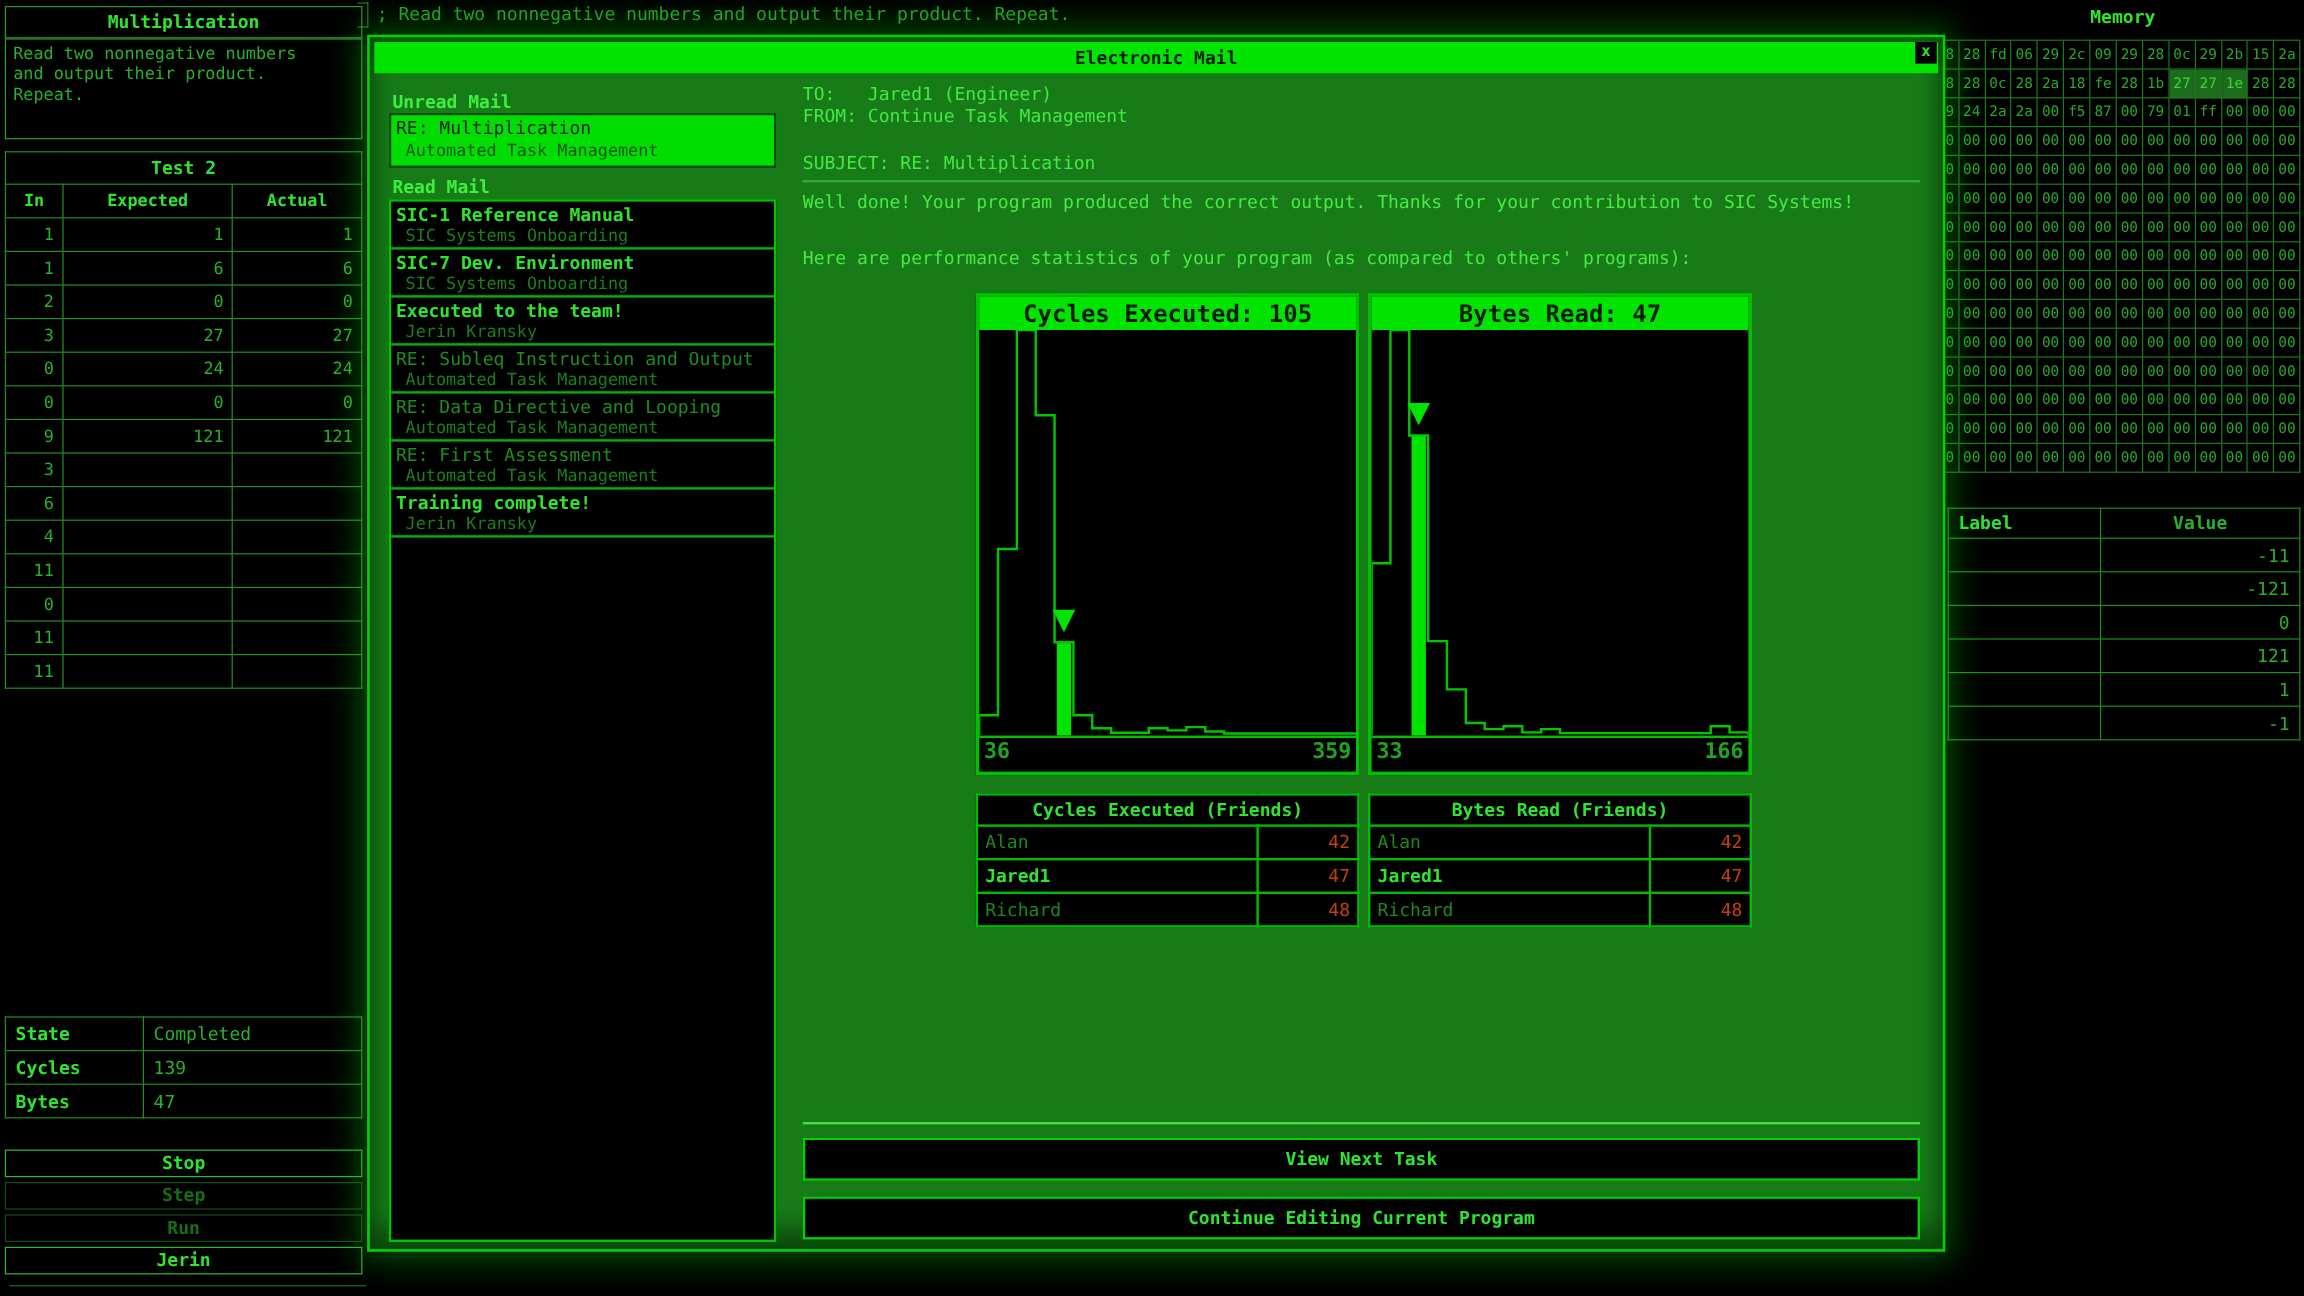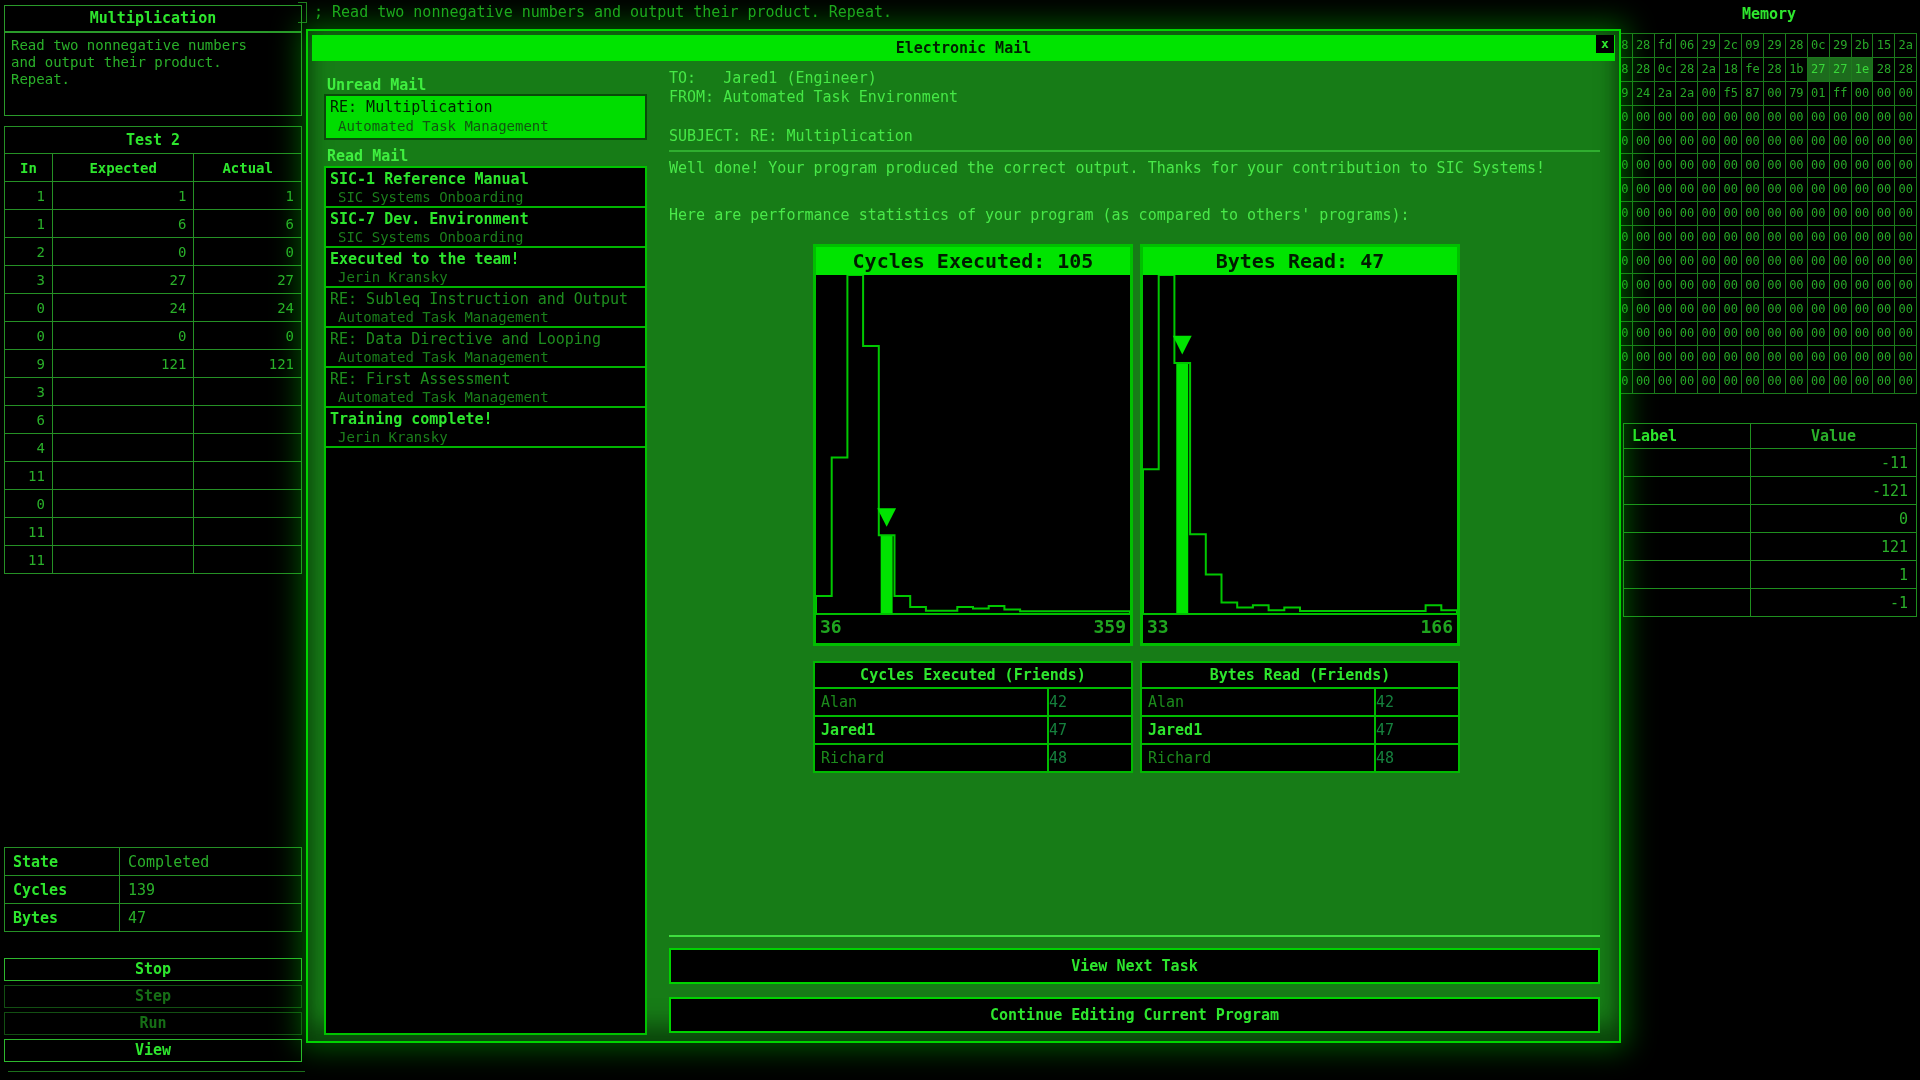--- a/index.html
+++ b/index.html
@@ -81,21 +81,21 @@
   .chart-area { position:relative; height:340px; border-bottom:2px solid #00c000; }
   .chart-area svg { display:block; width:100%; height:100%; }
   .chart-axis { position:relative; height:24px; color:#1fa51f; font-weight:bold; font-size:18px; line-height:24px; }
   .chart-axis .amin { position:absolute; left:4px; } .chart-axis .amax { position:absolute; right:4px; }
 
   .friends-table { top:630px; width:320px; font-size:15px; position:absolute; }
   .friends-table td { border:2px solid #00bb00; height:28px; }
   .friends-table .ft-head td { height:26px; color:#2ee62e; font-weight:bold; text-align:center; }
   .friends-table td.name { padding-left:6px; color:#1c8a1c; }
   .friends-table td.name.bright { color:#2ee62e; font-weight:bold; }
-  .friends-table td.score { width:84px; text-align:left; padding-right:6px; color:#15803d; }
+  .friends-table td.score { width:84px; text-align:right; padding-right:6px; color:#c2410c; }
 
   .pre-btn-line { top:904px; left:0; width:931px; height:2px; background:#3fdf3f; }
   .mail-btn { left:0; width:931px; height:36px; background:#000; border:2px solid #00d400;
     color:#2ee62e; font-weight:bold; font-size:15px; text-align:center; line-height:32px; }
 </style>
 </head>
 <body>
 
 <div class="abs top-frag"></div>
 <div class="abs top-comment">; Read two nonnegative numbers and output their product. Repeat.</div>
@@ -200,21 +200,21 @@
       <tr>
         <td class="k">Bytes</td>
         <td class="v">47</td>
       </tr>
     </tbody>
   </table>
 <div class="abs controls">
     <div class="ctrl-btn on">Stop</div>
     <div class="ctrl-btn off">Step</div>
     <div class="ctrl-btn off">Run</div>
-    <div class="ctrl-btn on">View</div>
+    <div class="ctrl-btn on">Jerin</div>
   </div>
 
 <div class="abs memory-title">Memory</div>
 <div class="abs memory-grid">
     <div class="mem-cell">00</div>
     <div class="mem-cell">00</div>
     <div class="mem-cell">28</div>
     <div class="mem-cell">28</div>
     <div class="mem-cell">fd</div>
     <div class="mem-cell">06</div>
@@ -524,21 +524,21 @@
         <div class="t2">Automated Task Management</div>
       </div>
       <div class="read-item">
         <div class="t1 bright">Training complete!</div>
         <div class="t2">Jerin Kransky</div>
       </div>
     </div>
 
   <div class="abs mail-content">
     <div class="abs hdr-line" style="top:38px;">TO:   Jared1 (Engineer)</div>
-    <div class="abs hdr-line" style="top:57px;">FROM: Automated Task Environment</div>
+    <div class="abs hdr-line" style="top:57px;">FROM: Continue Task Management</div>
     <div class="abs hdr-line" style="top:96px;">SUBJECT: RE: Multiplication</div>
     <div class="abs subj-rule"></div>
     <div class="abs body-line" style="top:128px;">Well done! Your program produced the correct output. Thanks for your contribution to SIC Systems!</div>
     <div class="abs body-line" style="top:175px;">Here are performance statistics of your program (as compared to others' programs):</div>
 
     <div class="abs chart-panel" style="left:144px;">
         <div class="chart-header">Cycles Executed: 105</div>
         <div class="chart-area">
           <svg viewBox="0 0 100 100" preserveAspectRatio="none">
             <rect x="20.60" y="77.00" width="3.80" height="23.00" fill="#00e400"></rect>

